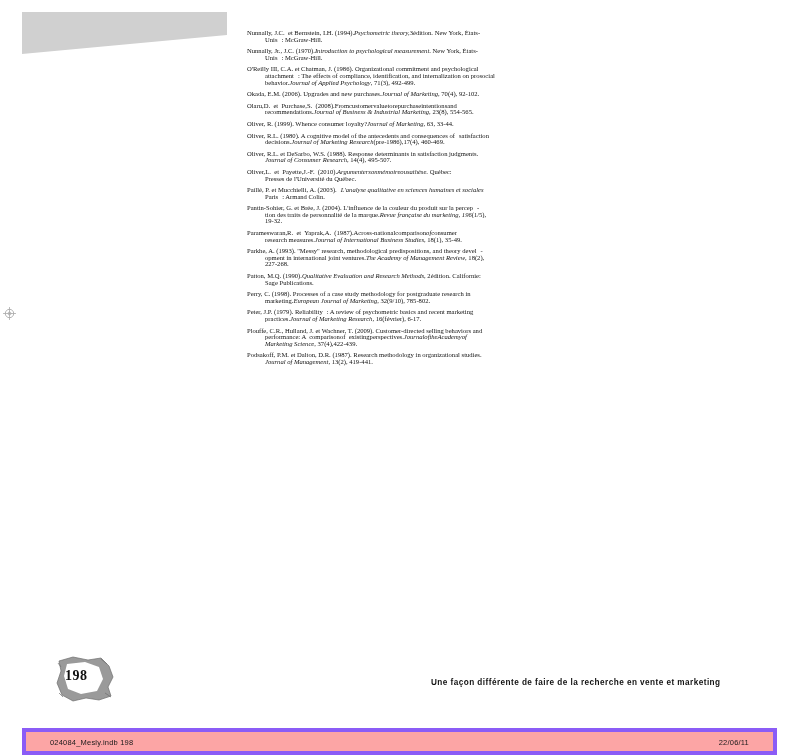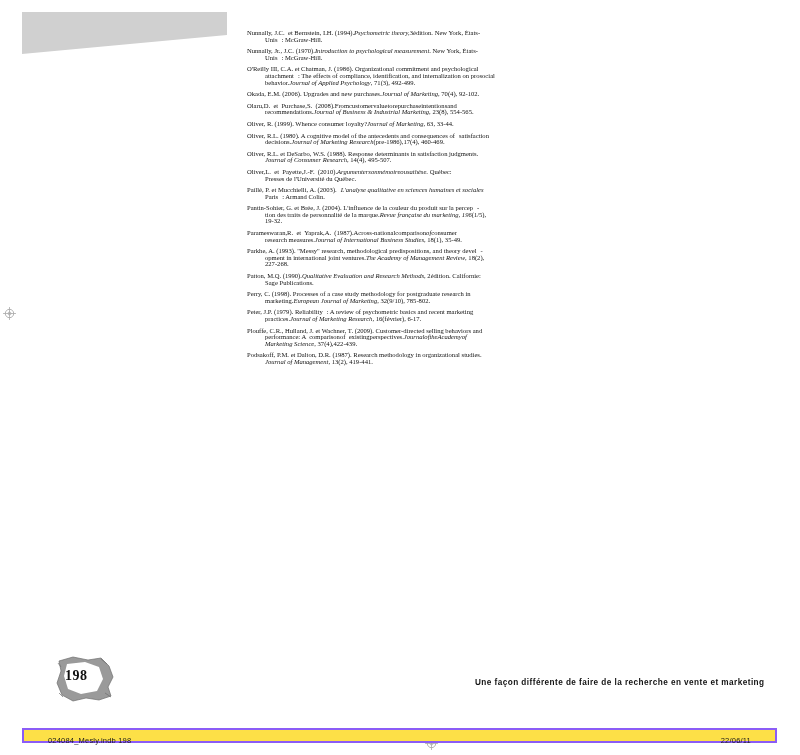--- a/index.html
+++ b/index.html
@@ -47,24 +47,24 @@
 
   #reg-left { left: 3px; top: 307px; }
   #reg-bottom { left: 425px; top: 737px; }
 
   
   #footer-bar {
     position: absolute;
     left: 22px;
     top: 728px;
     width: 755px;
-    height: 15px;
-    border: 2px solid #8b5cf6;
+    height: 27px;
+    border: 4px solid #8b5cf6;
     box-sizing: border-box;
-    background: #fde047;
+    background: #fca5a5;
   }
   #footer-bar .slug {
     position: absolute;
     top: 6px;
     font-family: "Liberation Sans", sans-serif;
     font-size: 7.5px;
     color: #1a1a1a;
     letter-spacing: 0.2px;
     white-space: nowrap;
   }
@@ -132,21 +132,20 @@
   #running-footer {
     position: absolute;
     left: 431px;
     top: 678px;
     font-family: "Liberation Sans", sans-serif;
     font-weight: bold;
     font-size: 8.2px;
     color: #121212;
     letter-spacing: 0.45px;
     white-space: nowrap;
-    margin-left: 44px;
   }
 </style>
 </head>
 <body>
 
 <div id="page">
 
   <div id="corner-block"></div>
 
   <div class="reg-mark" id="reg-left">

